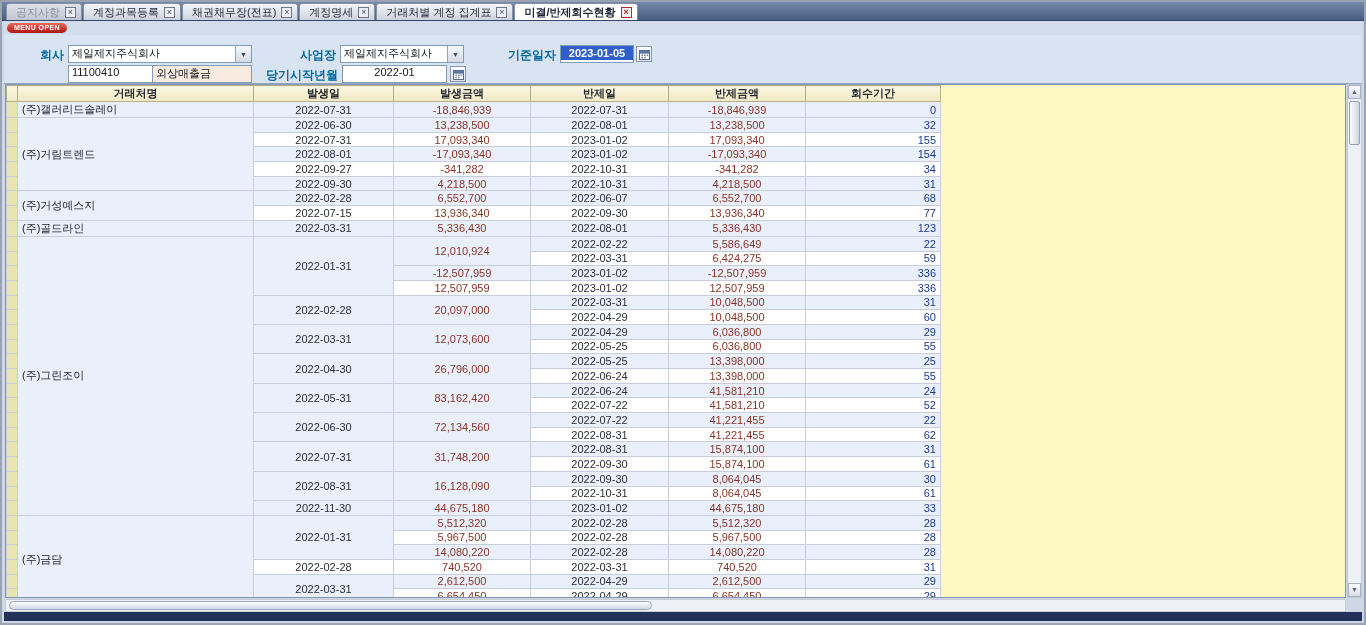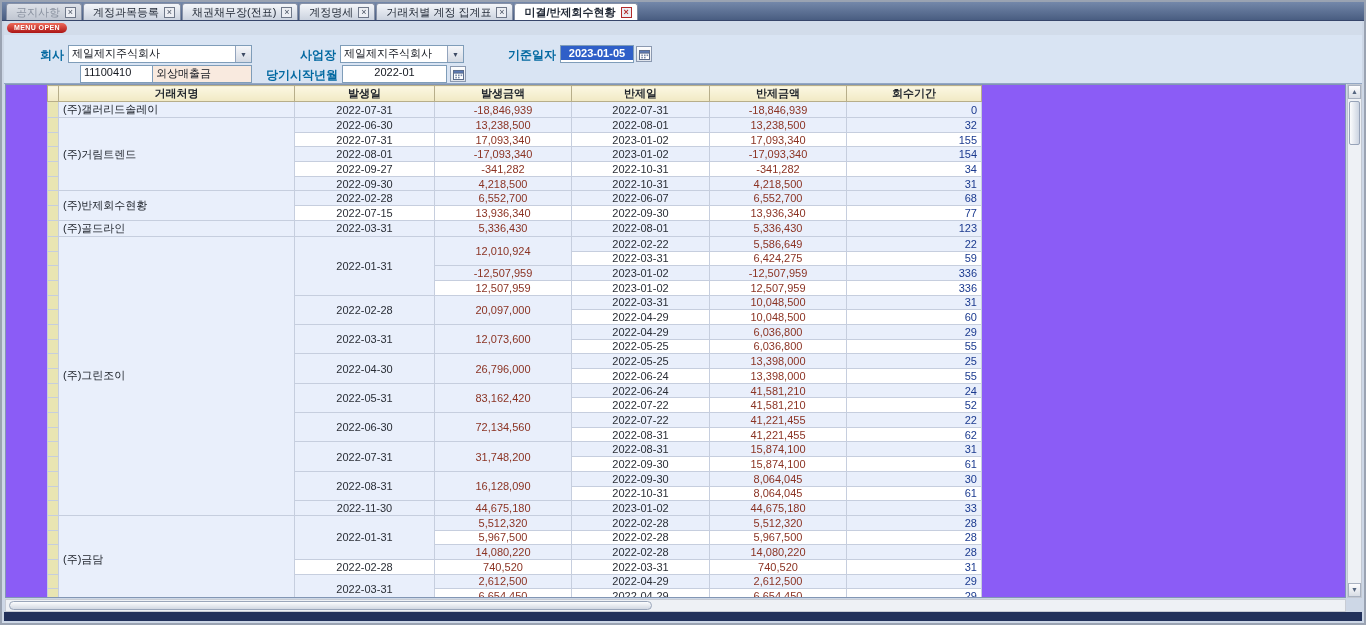--- a/index.html
+++ b/index.html
@@ -60,21 +60,21 @@
   .readonly { background:#f9eadf; }
   .centered { justify-content:center; padding-left:0; }
   .cal-btn {
     position:absolute; width:16px; height:16px; background:linear-gradient(#fdfdfe,#dfe4ec);
     border:1px solid #8b99b0; display:flex; align-items:center; justify-content:center; cursor:pointer;
   }
 
   
   .grid {
     position:absolute; top:82px; left:3px; right:18px; bottom:25px;
-    background:#8b5cf6; border:1px solid #8296b4; overflow:hidden;padding-left:41px;
+    background:#fef9c3; border:1px solid #8296b4; overflow:hidden;
   }
   table.data { border-collapse:collapse; table-layout:fixed; width:934px; font-size:11px; }
   table.data th {
     background:linear-gradient(#fbf7e2,#f1e9c4); border:1px solid #b7ae8a;
     font-weight:bold; color:#24292f; height:16px; font-size:11px; padding:0 2px; white-space:nowrap; overflow:hidden;
   }
   table.data td {
     border:1px solid #c6cede; height:14.7px; padding:0 4px;
     overflow:hidden; white-space:nowrap; font-size:11px;
   }
@@ -165,21 +165,21 @@
         <rect x="0.5" y="1.5" width="10" height="2.6" fill="#5b79b4" stroke="#5b6b8a"></rect>
         <rect x="2.3" y="5.5" width="1.6" height="1.6" fill="#7a8aa8"></rect>
         <rect x="5.0" y="5.5" width="1.6" height="1.6" fill="#7a8aa8"></rect>
         <rect x="7.6" y="5.5" width="1.6" height="1.6" fill="#7a8aa8"></rect>
         <rect x="2.3" y="7.8" width="1.6" height="1.6" fill="#7a8aa8"></rect>
         <rect x="5.0" y="7.8" width="1.6" height="1.6" fill="#7a8aa8"></rect>
       </svg>
     </div>
 
     <span class="flabel" style="left:8px; top:32px; width:52px; text-align:left;margin-top:42px;">계정과목</span>
-    <div class="field" style="left:76px; top:30px; width:86px;">
+    <div class="field" style="left:64px; top:30px; width:86px;">
       <span>11100410</span>
     </div>
     <div class="field readonly" style="left:148px; top:30px; width:100px;">
       <span>외상매출금</span>
     </div>
     <span class="flabel" style="left:258px; top:32px; width:76px; text-align:right;">당기시작년월</span>
     <div class="field centered" style="left:338px; top:30px; width:105px;">
       <span>2022-01</span>
     </div>
     <div class="cal-btn" style="left:446px; top:31px;">
@@ -263,21 +263,21 @@
           <tr>
             <td class="rowhdr"></td>
             <td class="c-date b0" rowspan="1">2022-09-30</td>
             <td class="c-amt b0" rowspan="1">4,218,500</td>
             <td class="c-date b0">2022-10-31</td>
             <td class="c-amt b0">4,218,500</td>
             <td class="c-period b0">31</td>
           </tr>
           <tr class="grp">
             <td class="rowhdr"></td>
-            <td class="name" rowspan="2">(주)반제회수현황</td>
+            <td class="name" rowspan="2">(주)거성예스지</td>
             <td class="c-date b0" rowspan="1">2022-02-28</td>
             <td class="c-amt b0" rowspan="1">6,552,700</td>
             <td class="c-date b0">2022-06-07</td>
             <td class="c-amt b0">6,552,700</td>
             <td class="c-period b0">68</td>
           </tr>
           <tr>
             <td class="rowhdr"></td>
             <td class="c-date b1" rowspan="1">2022-07-15</td>
             <td class="c-amt b1" rowspan="1">13,936,340</td>

